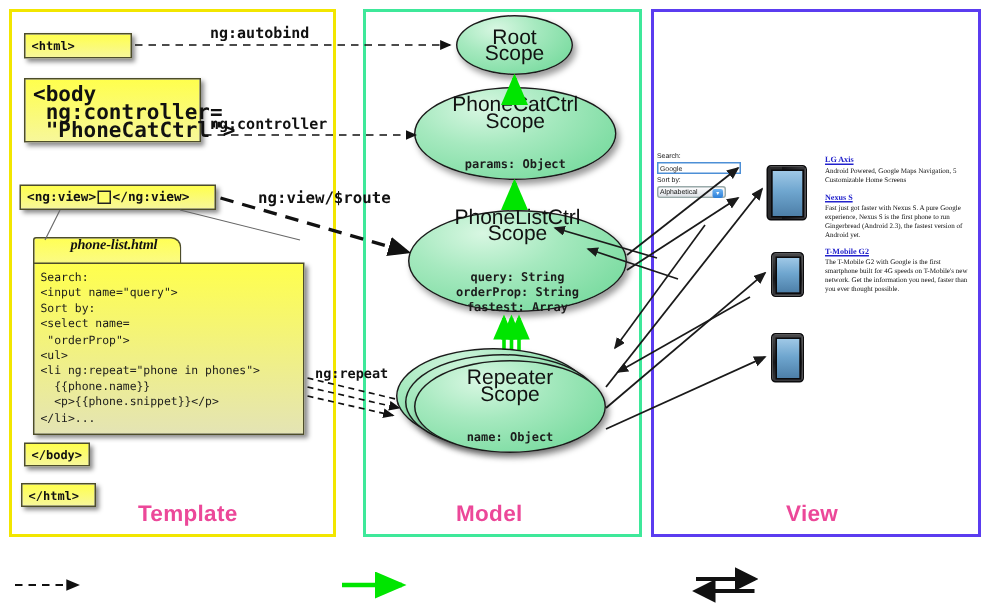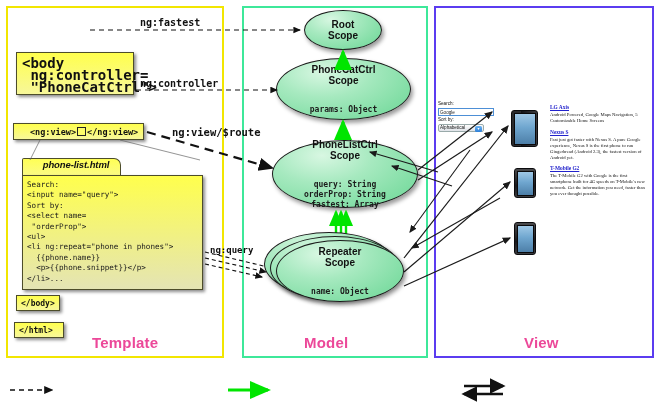--- a/index.html
+++ b/index.html
@@ -26,51 +26,51 @@
     border:1.5px solid #4d4d2a;
     background:linear-gradient(180deg,#ffff4d 0%,#f7f79a 100%);
     box-shadow:2px 2px 3px rgba(0,0,0,.45);
     font-family:"DejaVu Sans Mono", monospace;
     font-weight:bold;color:#111;}
   #html-open{left:16px;top:22px;width:72px;height:17px;font-size:8px;
     display:flex;align-items:center;padding-left:4px;}
   #body-open{left:16px;top:52px;width:118px;height:43px;font-size:14px;
     padding:4px 4px 0 5px;line-height:12px;white-space:pre;}
   #ngview-tag{left:13px;top:123px;width:131px;height:17px;font-size:8.5px;
-    display:flex;align-items:center;padding-left:16px;}
+    display:flex;align-items:center;padding-left:4px;}
   #body-close{left:16px;top:295px;width:44px;height:16px;font-size:8px;
     display:flex;align-items:center;padding-left:4px;}
   #html-close{left:14px;top:322px;width:50px;height:16px;font-size:8px;
     display:flex;align-items:center;padding-left:4px;}
   .ngview-box{display:inline-block;width:7px;height:7px;border:1.3px solid #222;
     background:#fdfd6a;margin:0 1px;vertical-align:middle;}
 
   
   #note{position:absolute;left:22px;top:158px;width:181px;height:132px;}
   #note .tab{position:absolute;left:0;top:0;width:99px;height:18px;
     background:linear-gradient(180deg,#ffff55 0%,#fbfb86 100%);
     border:1.5px solid #4d4d2a;border-bottom:none;border-radius:2px 7px 0 0;
     box-sizing:border-box;}
   #note .title{position:absolute;left:6px;top:1px;width:96px;
-    font-family:Liberation Sans, sans-serif;font-weight:bold;font-style:italic;
+    font-family:Liberation Serif, serif;font-weight:bold;font-style:italic;
     font-size:9.5px;color:#111;text-align:center;letter-spacing:-.1px;}
   #note .body{position:absolute;left:0;top:17px;width:181px;height:115px;
     border:1.5px solid #4d4d2a;box-sizing:border-box;
     background:linear-gradient(180deg,#ffff4d 0%,#e4e4b4 100%);
     box-shadow:2px 2px 3px rgba(0,0,0,.45);
     font-family:"DejaVu Sans Mono", monospace;font-size:7.6px;line-height:10.4px;
     color:#1a1a1a;white-space:pre;padding:4px 0 0 4px;}
 
   
   .ell{position:absolute;border:1.6px solid #1b1b1b;border-radius:50%;
     background:radial-gradient(ellipse at 34% 22%, #d8f7e2 0%, #a6e9bf 38%, #69d694 100%);
     box-shadow:2px 3px 4px rgba(0,0,0,.4);
     display:flex;flex-direction:column;align-items:center;justify-content:center;
     text-align:center;box-sizing:border-box;}
-  .ell .nm{font-size:10px;color:#111;line-height:11.5px;font-weight:700;}
+  .ell .nm{font-size:14px;color:#111;line-height:11.5px;font-weight:400;}
   .ell .props{font-family:"DejaVu Sans Mono", monospace;font-weight:bold;
     font-size:8px;color:#1c1c1c;line-height:10px;margin-top:18px;}
   #root-scope{left:304px;top:10px;width:78px;height:40px;}
   #cat-scope{left:276px;top:58px;width:135px;height:62px;}
   #list-scope{left:272px;top:140px;width:146px;height:68px;}
   #rep-scope{left:276px;top:240px;width:128px;height:62px;z-index:3;}
   .rep-stack{position:absolute;border:1.6px solid #1b1b1b;border-radius:50%;
     background:radial-gradient(ellipse at 34% 22%, #d8f7e2 0%, #a6e9bf 38%, #69d694 100%);
     box-shadow:2px 3px 4px rgba(0,0,0,.35);}
   #rep-s1{left:264px;top:232px;width:128px;height:62px;z-index:1;}
@@ -126,20 +126,21 @@
 </style>
 </head>
 <body>
 
 <div id="stage">
 
   <div class="col tpl"></div>
   <div class="col mdl"></div>
   <div class="col vw"></div>
 
+  <div class="ybox" id="html-open">&lt;html&gt;</div>
 
   <div class="ybox" id="body-open">&lt;body
  ng:controller=
  "PhoneCatCtrl"&gt;</div>
 
   <div class="ybox" id="ngview-tag">
     <span>&lt;ng:view&gt;</span>
     <span class="ngview-box"></span>
     <span>&lt;/ng:view&gt;</span>
   </div>
@@ -219,24 +220,24 @@
     <div class="pl-item">
       <div class="pl-name">Nexus S</div>
       <div class="pl-snip">Fast just got faster with Nexus S. A pure Google experience, Nexus S is the first phone to run Gingerbread (Android 2.3), the fastest version of Android yet.</div>
     </div>
     <div class="pl-item">
       <div class="pl-name">T-Mobile G2</div>
       <div class="pl-snip">The T-Mobile G2 with Google is the first smartphone built for 4G speeds on T-Mobile's new network. Get the information you need, faster than you ever thought possible.</div>
     </div>
   </div>
 
-  <div class="lbl" id="l-autobind">ng:fastest</div>
+  <div class="lbl" id="l-autobind">ng:autobind</div>
   <div class="lbl" id="l-controller">ng:controller</div>
   <div class="lbl" id="l-route">ng:view/$route</div>
-  <div class="lbl" id="l-repeat">ng:query</div>
+  <div class="lbl" id="l-repeat">ng:repeat</div>
 
   <div class="col-label lbl-tpl">Template</div>
   <div class="col-label lbl-mdl">Model</div>
   <div class="col-label lbl-vw">View</div>
 
   <svg class="ov">
     <defs>
       <marker id="ah-dash" markerWidth="7" markerHeight="7" refX="6" refY="3" orient="auto">
           <path d="M0,0 L7,3 L0,6 z" fill="#111"></path>
         </marker>

